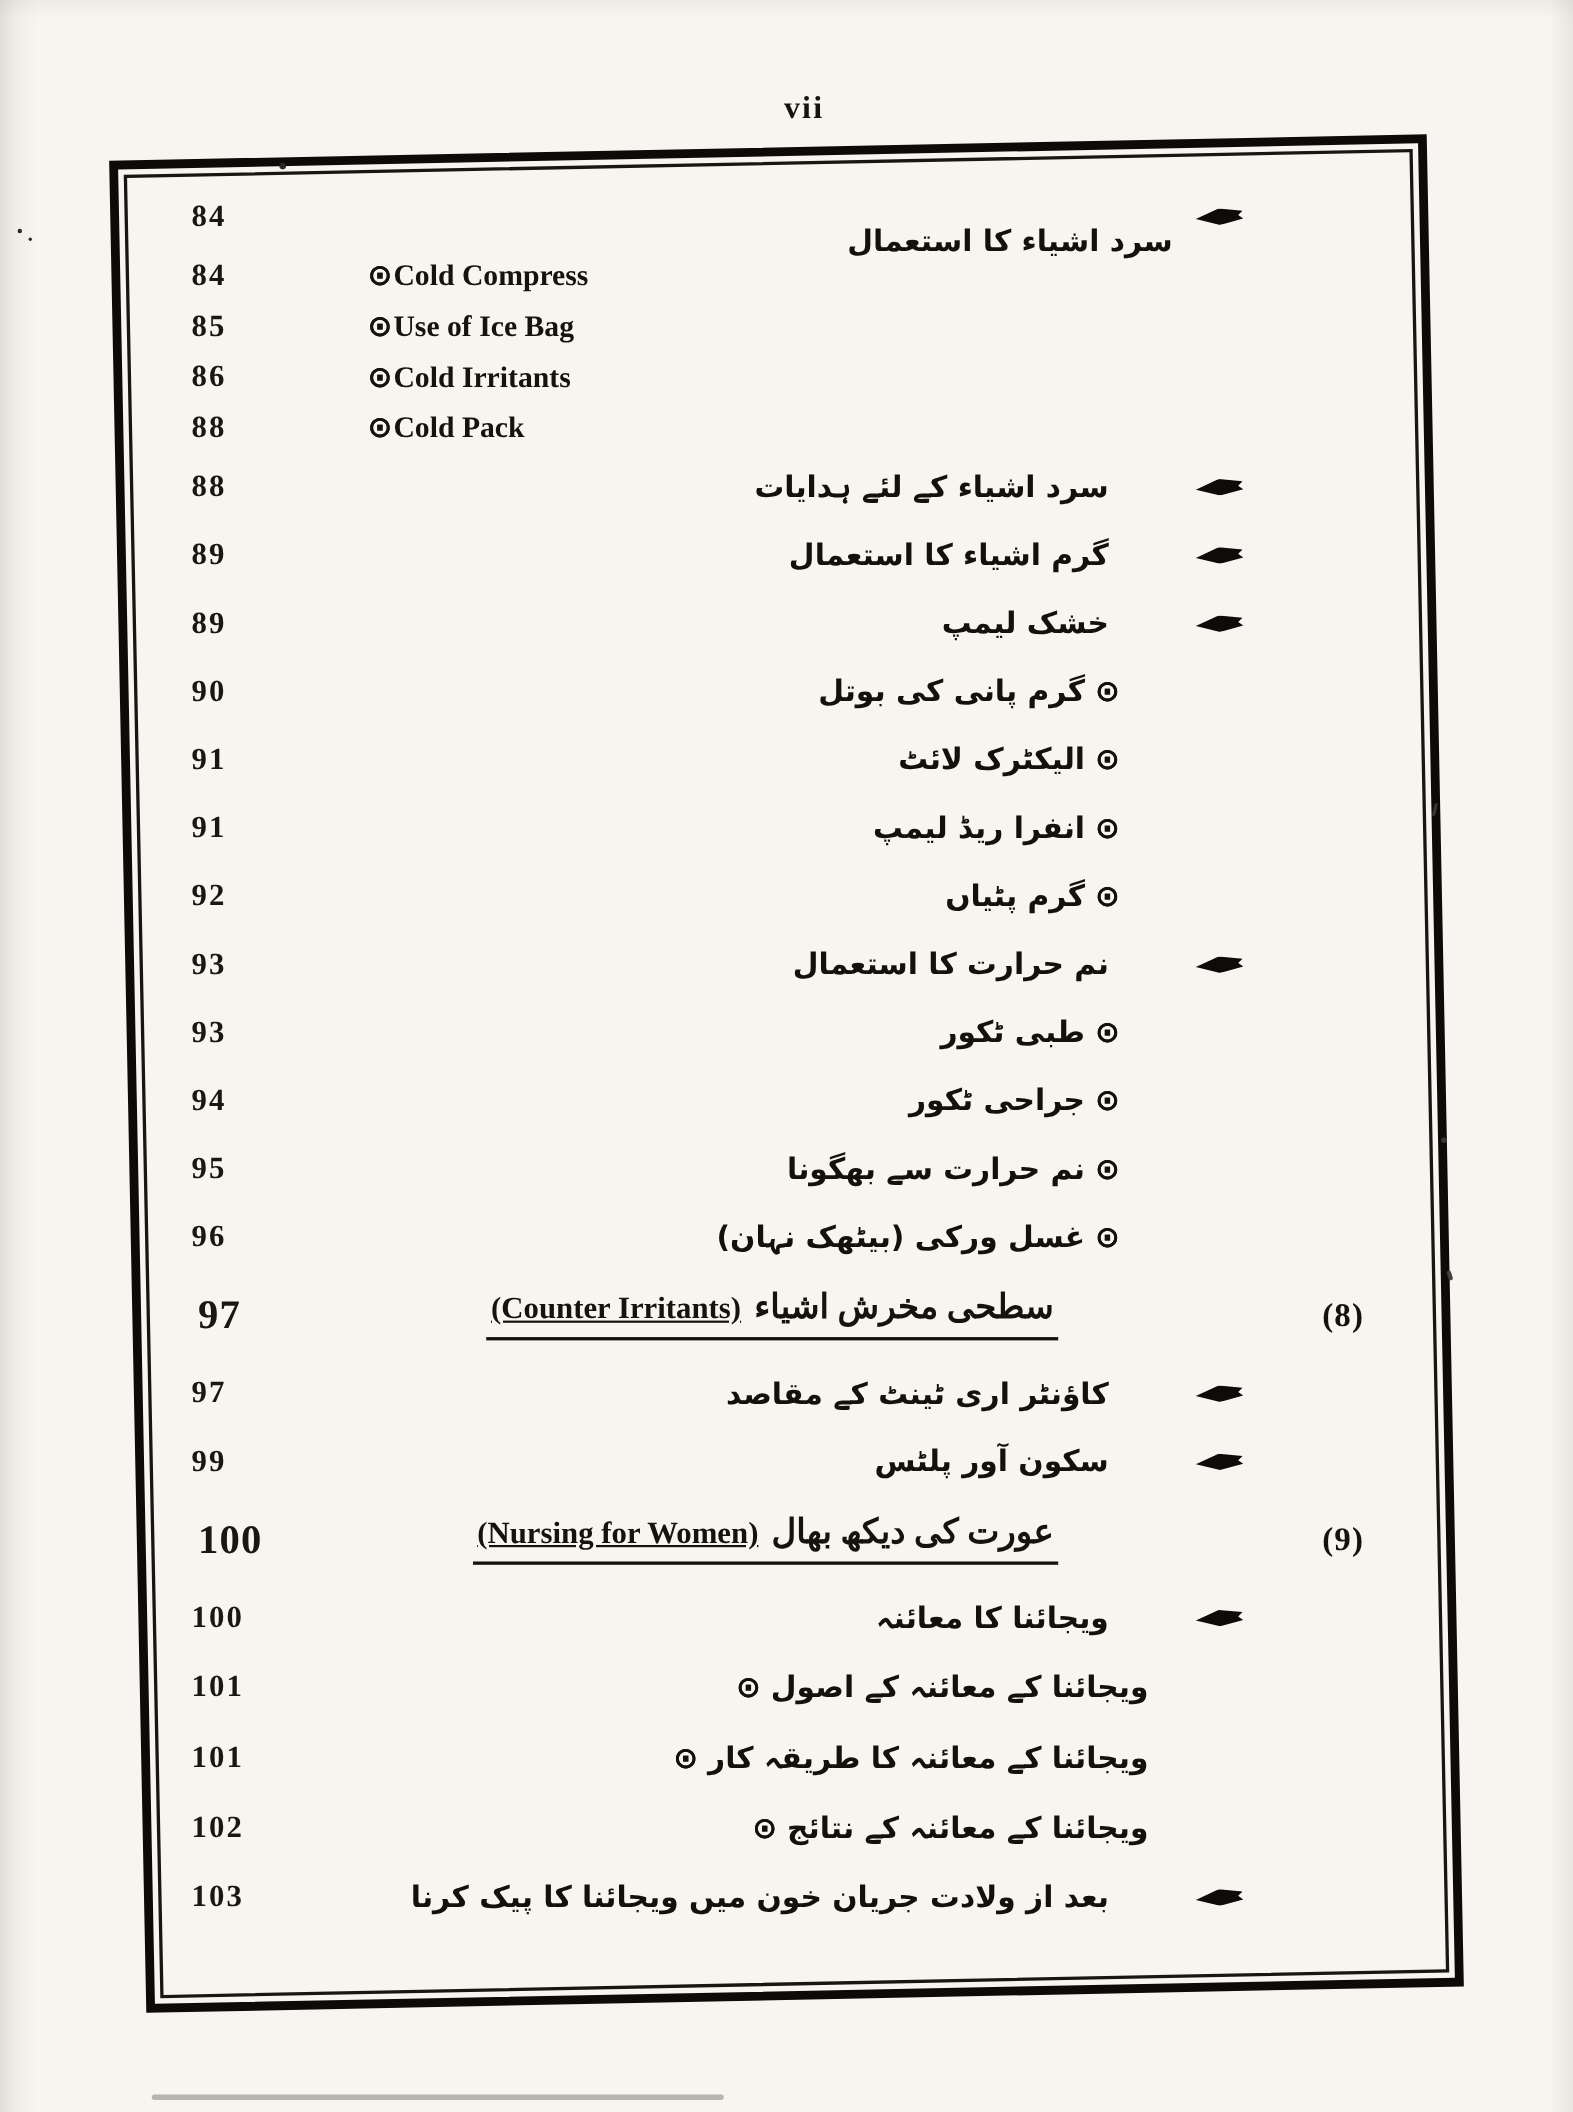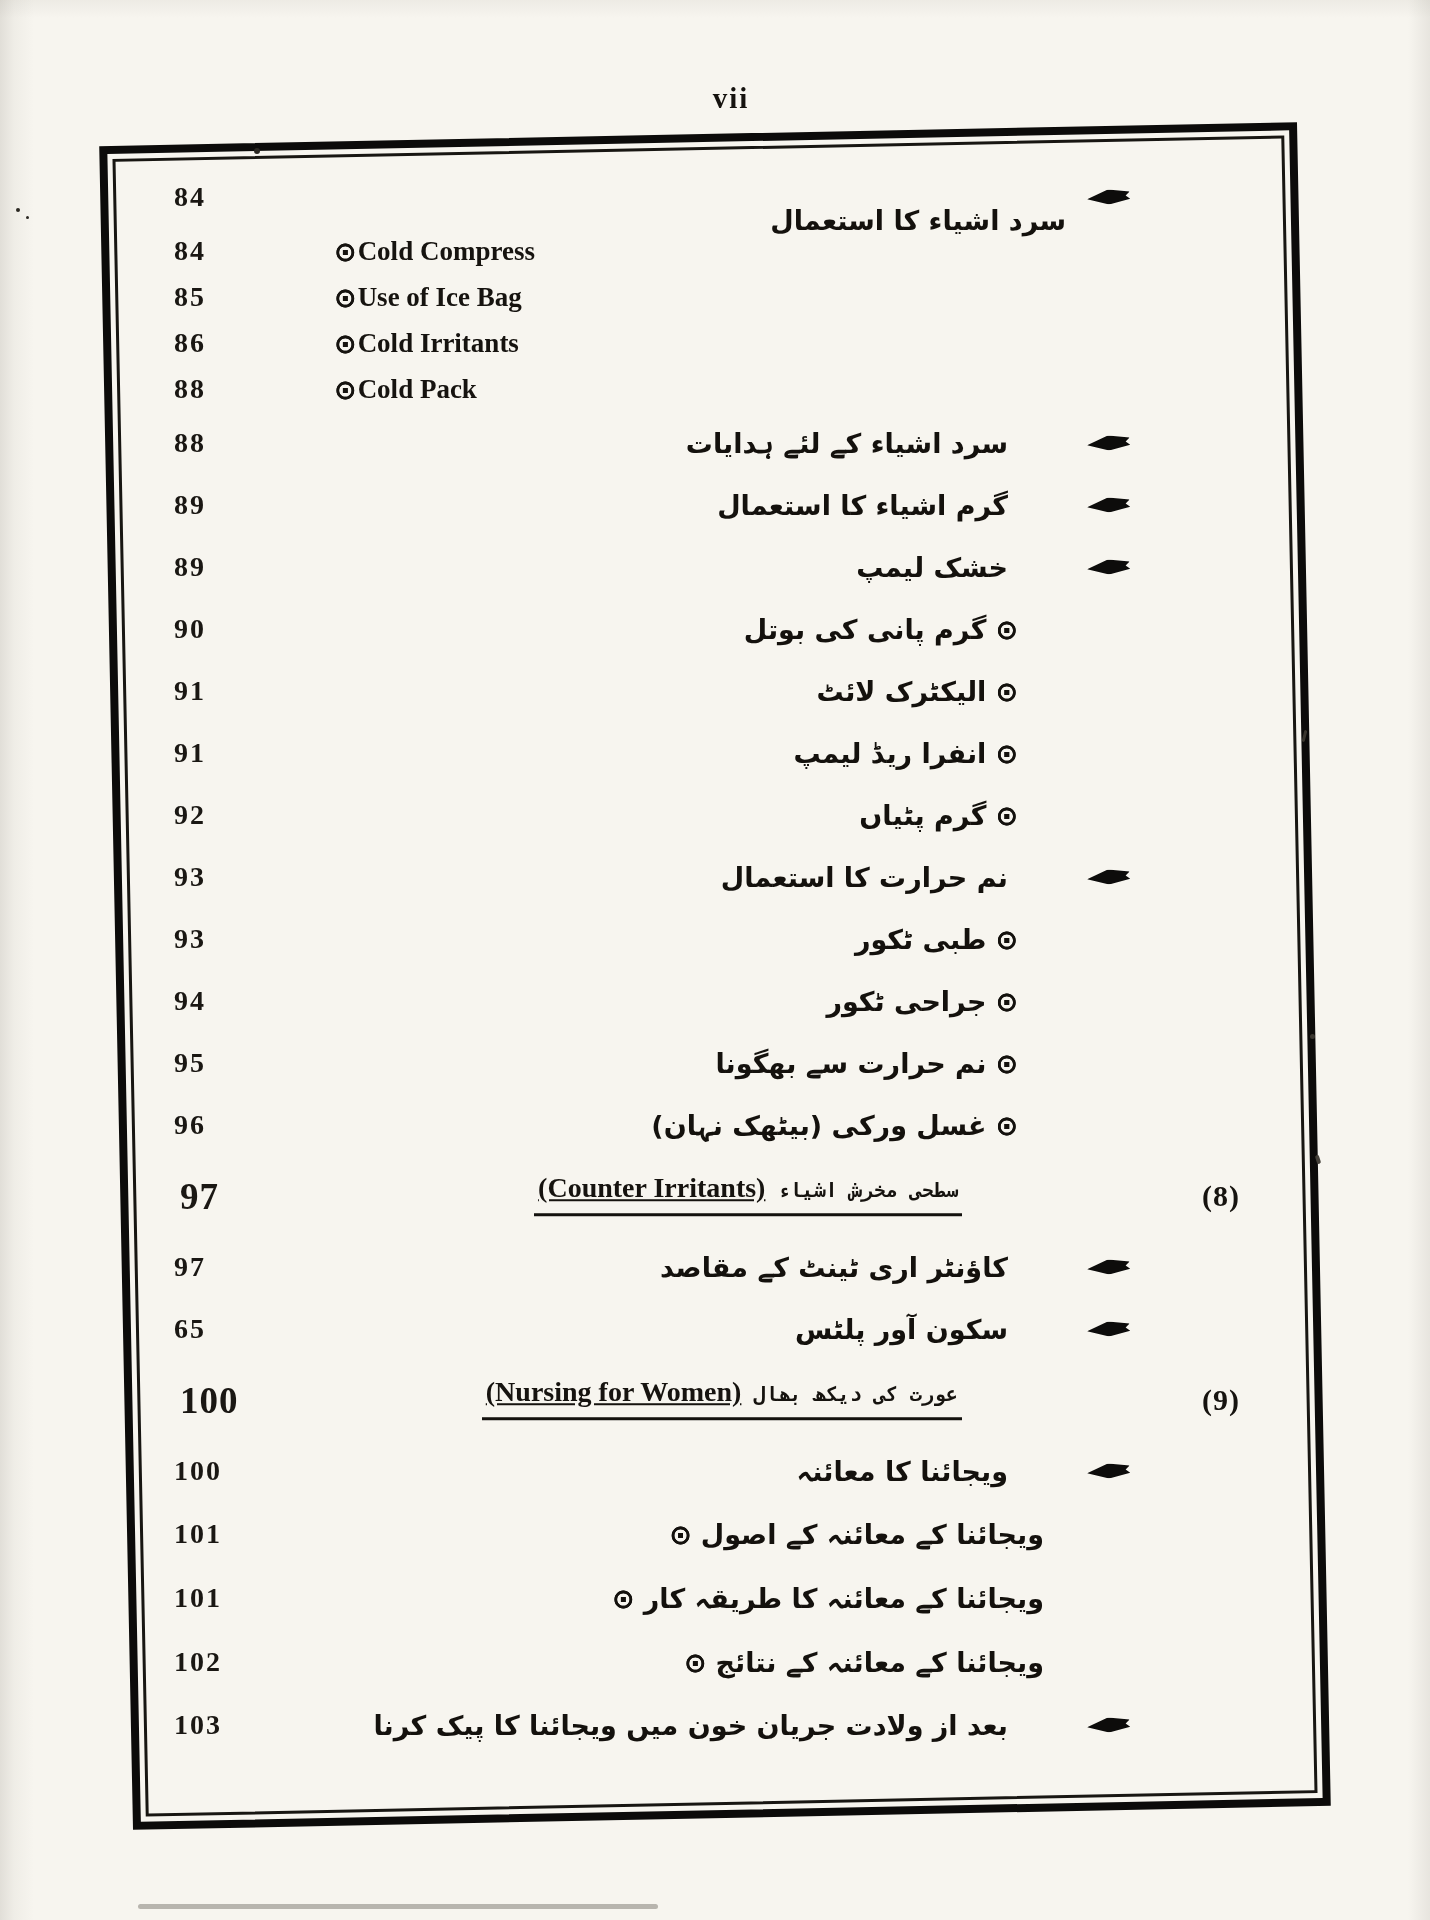--- a/index.html
+++ b/index.html
@@ -85,21 +85,21 @@
   }
   
   .sec-wrap{
     position:absolute;right:344px;top:50%;transform:translateY(-54%);
     direction:rtl;
     display:flex;align-items:baseline;gap:12px;
     border-bottom:3px solid #14120e;
     padding:0 4px 9px 4px;
     white-space:nowrap;
   }
-  .sec-ur{font-family:Liberation Mono, monospace;font-weight:bold;font-size:20px;}
+  .sec-ur{font-family:Liberation Serif, serif;font-weight:bold;font-size:31px;}
   .sec-en{direction:ltr;font:bold 28px "Liberation Serif", serif;text-decoration:underline;}
   .secnum{
     position:absolute;right:66px;top:50%;transform:translateY(-50%);
     font:bold 30px "Liberation Serif", serif;letter-spacing:1px;
   }
   
   .speck{position:absolute;background:#2a2722;border-radius:50%;}
   .sp-a{left:254px;top:148px;width:6px;height:6px;}
   .sp-b{left:16px;top:208px;width:4px;height:4px;}
   .sp-c{left:26px;top:216px;width:3px;height:3px;}
@@ -251,21 +251,21 @@
         <span class="secnum">(8)</span>
       </div>
       <div class="row arrow">
         <span class="pagenum">97</span>
         <span class="entry-ur" dir="rtl">
           <span>کاؤنٹر اری ٹینٹ کے مقاصد</span>
         </span>
         <span class="arrow-icon"></span>
       </div>
       <div class="row arrow">
-        <span class="pagenum">65</span>
+        <span class="pagenum">99</span>
         <span class="entry-ur" dir="rtl">
           <span>سکون آور پلٹس</span>
         </span>
         <span class="arrow-icon"></span>
       </div>
       <div class="row section">
         <span class="pagenum">100</span>
         <span class="sec-wrap" dir="rtl">
           <span class="sec-ur">عورت کی دیکھ بھال</span>
           <span class="sec-en">(Nursing for Women)</span>

